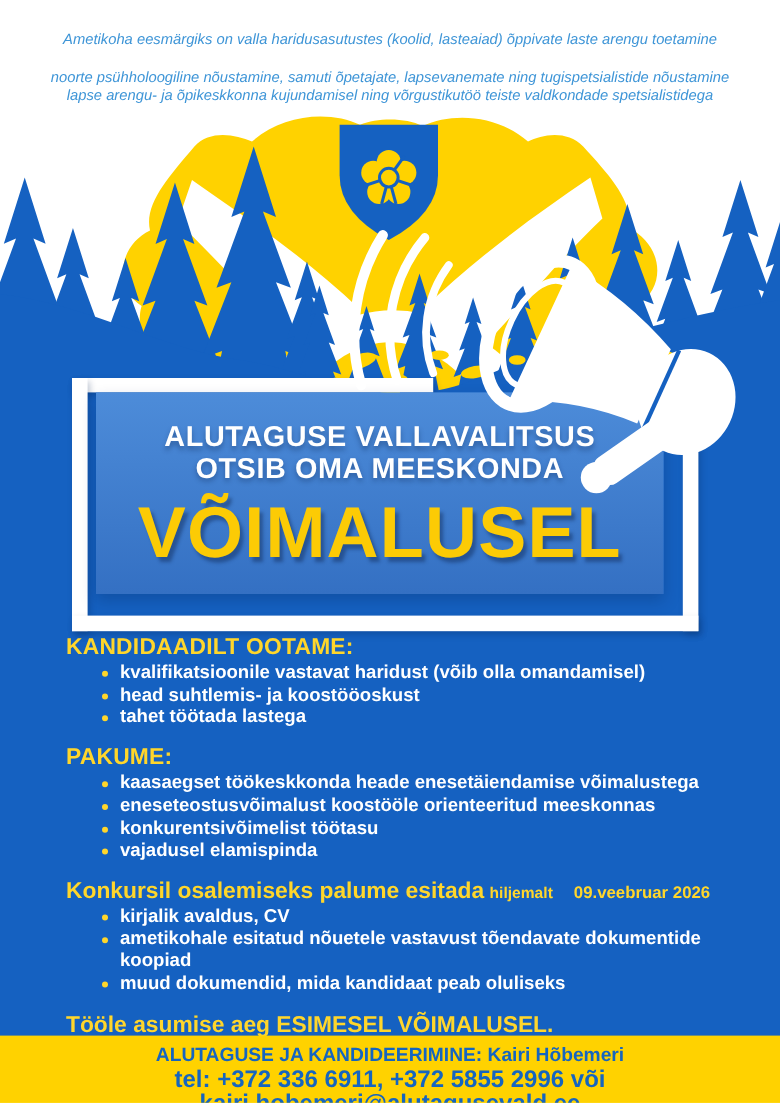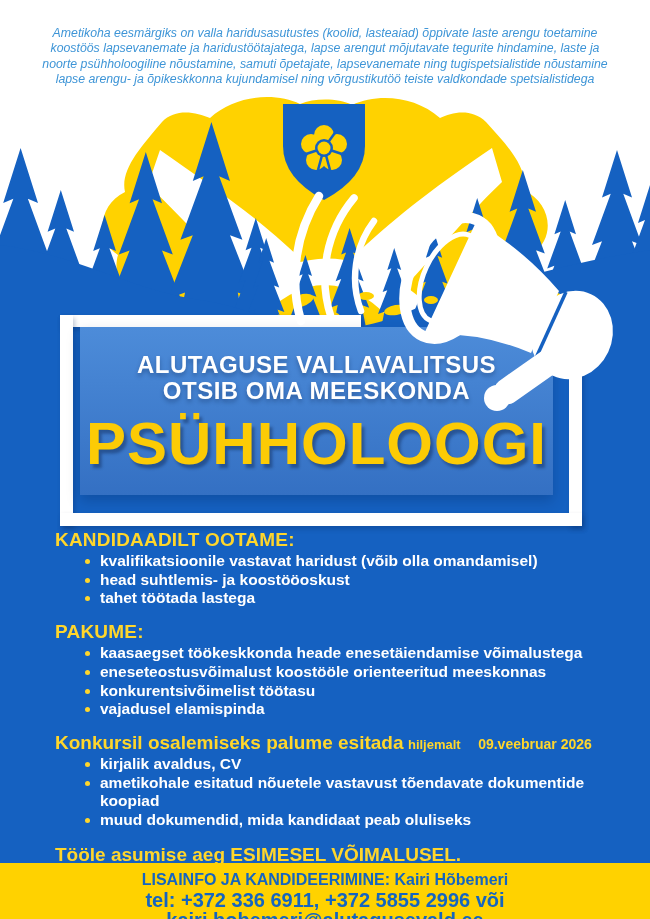--- a/index.html
+++ b/index.html
@@ -89,21 +89,21 @@
   }
   .footer .f1{margin-top:7px;font-weight:bold;font-size:16px;line-height:20px;}
   .footer .f2{font-weight:bold;font-size:20px;line-height:20px;}
 </style>
 </head>
 <body>
 
 <div class="poster">
 
   <p class="intro"><span>Ametikoha eesmärgiks on valla haridusasutustes (koolid, lasteaiad) õppivate laste arengu toetamine</span><br>
-    <span>koostöös lapsevanemate ja haridustöötajatega, lapse arengut mõjutavate tegurite hindamine, laste ja</span><br>
+    <br>
     <span>noorte psühholoogiline nõustamine, samuti õpetajate, lapsevanemate ning tugispetsialistide nõustamine</span><br>
     <span>lapse arengu- ja õpikeskkonna kujundamisel ning võrgustikutöö teiste valdkondade spetsialistidega</span>
   </p>
 
   <svg class="hero" width="650" height="400" viewBox="0 0 650 400">
     <defs>
       <path id="tree" d="M28,0 L40,38 L33,35 L48,76 L40,73 L56,114 L45,110 L53,150 L3,150 L11,110 L0,114 L16,73 L8,76 L23,35 L16,38 Z"></path>
     </defs>
 
     <path fill="#ffd200" d="M118,255 C95,240 98,205 125,192 C120,170 140,148 162,122
@@ -178,21 +178,21 @@
 
   <div class="bar bar-top"></div>
   <div class="bar bar-left"></div>
   <div class="bar bar-right"></div>
   <div class="bar bar-bottom"></div>
 
   <div class="panel">
     <div class="org"><span>ALUTAGUSE VALLAVALITSUS</span><br>
       <span>OTSIB OMA MEESKONDA</span>
     </div>
-    <div class="role">PSÜHHOLOOGI</div>
+    <div class="role">VÕIMALUSEL</div>
   </div>
 
   <svg class="mega" width="650" height="919" viewBox="0 0 650 919">
     <g fill="none" stroke="#ffffff" stroke-linecap="round">
       <path d="M374,221 A95,95 0 0 0 361,311" stroke-width="6.5"></path>
       <path d="M354,198 A125,125 0 0 0 331,317" stroke-width="7.5"></path>
       <path d="M319,196 A155,155 0 0 0 301,321" stroke-width="8.5"></path>
     </g>
     <g>
 
@@ -239,17 +239,17 @@
     </ul>
 
     <p class="start-note"><span>Tööle asumise aeg</span>
       <span>ESIMESEL VÕIMALUSEL.</span>
     </p>
 
     <div class="cta">KANDIDEERI JUBA TÄNA!</div>
   </div>
 
   <div class="footer">
-    <div class="f1">LISAINFO JA KANDIDEERIMINE: Kairi Hõbemeri</div>
+    <div class="f1">ALUTAGUSE JA KANDIDEERIMINE: Kairi Hõbemeri</div>
     <div class="f2">tel: +372 336 6911, +372 5855 2996 või kairi.hobemeri@alutagusevald.ee</div>
   </div>
 
 </div>
 
 </body></html>

